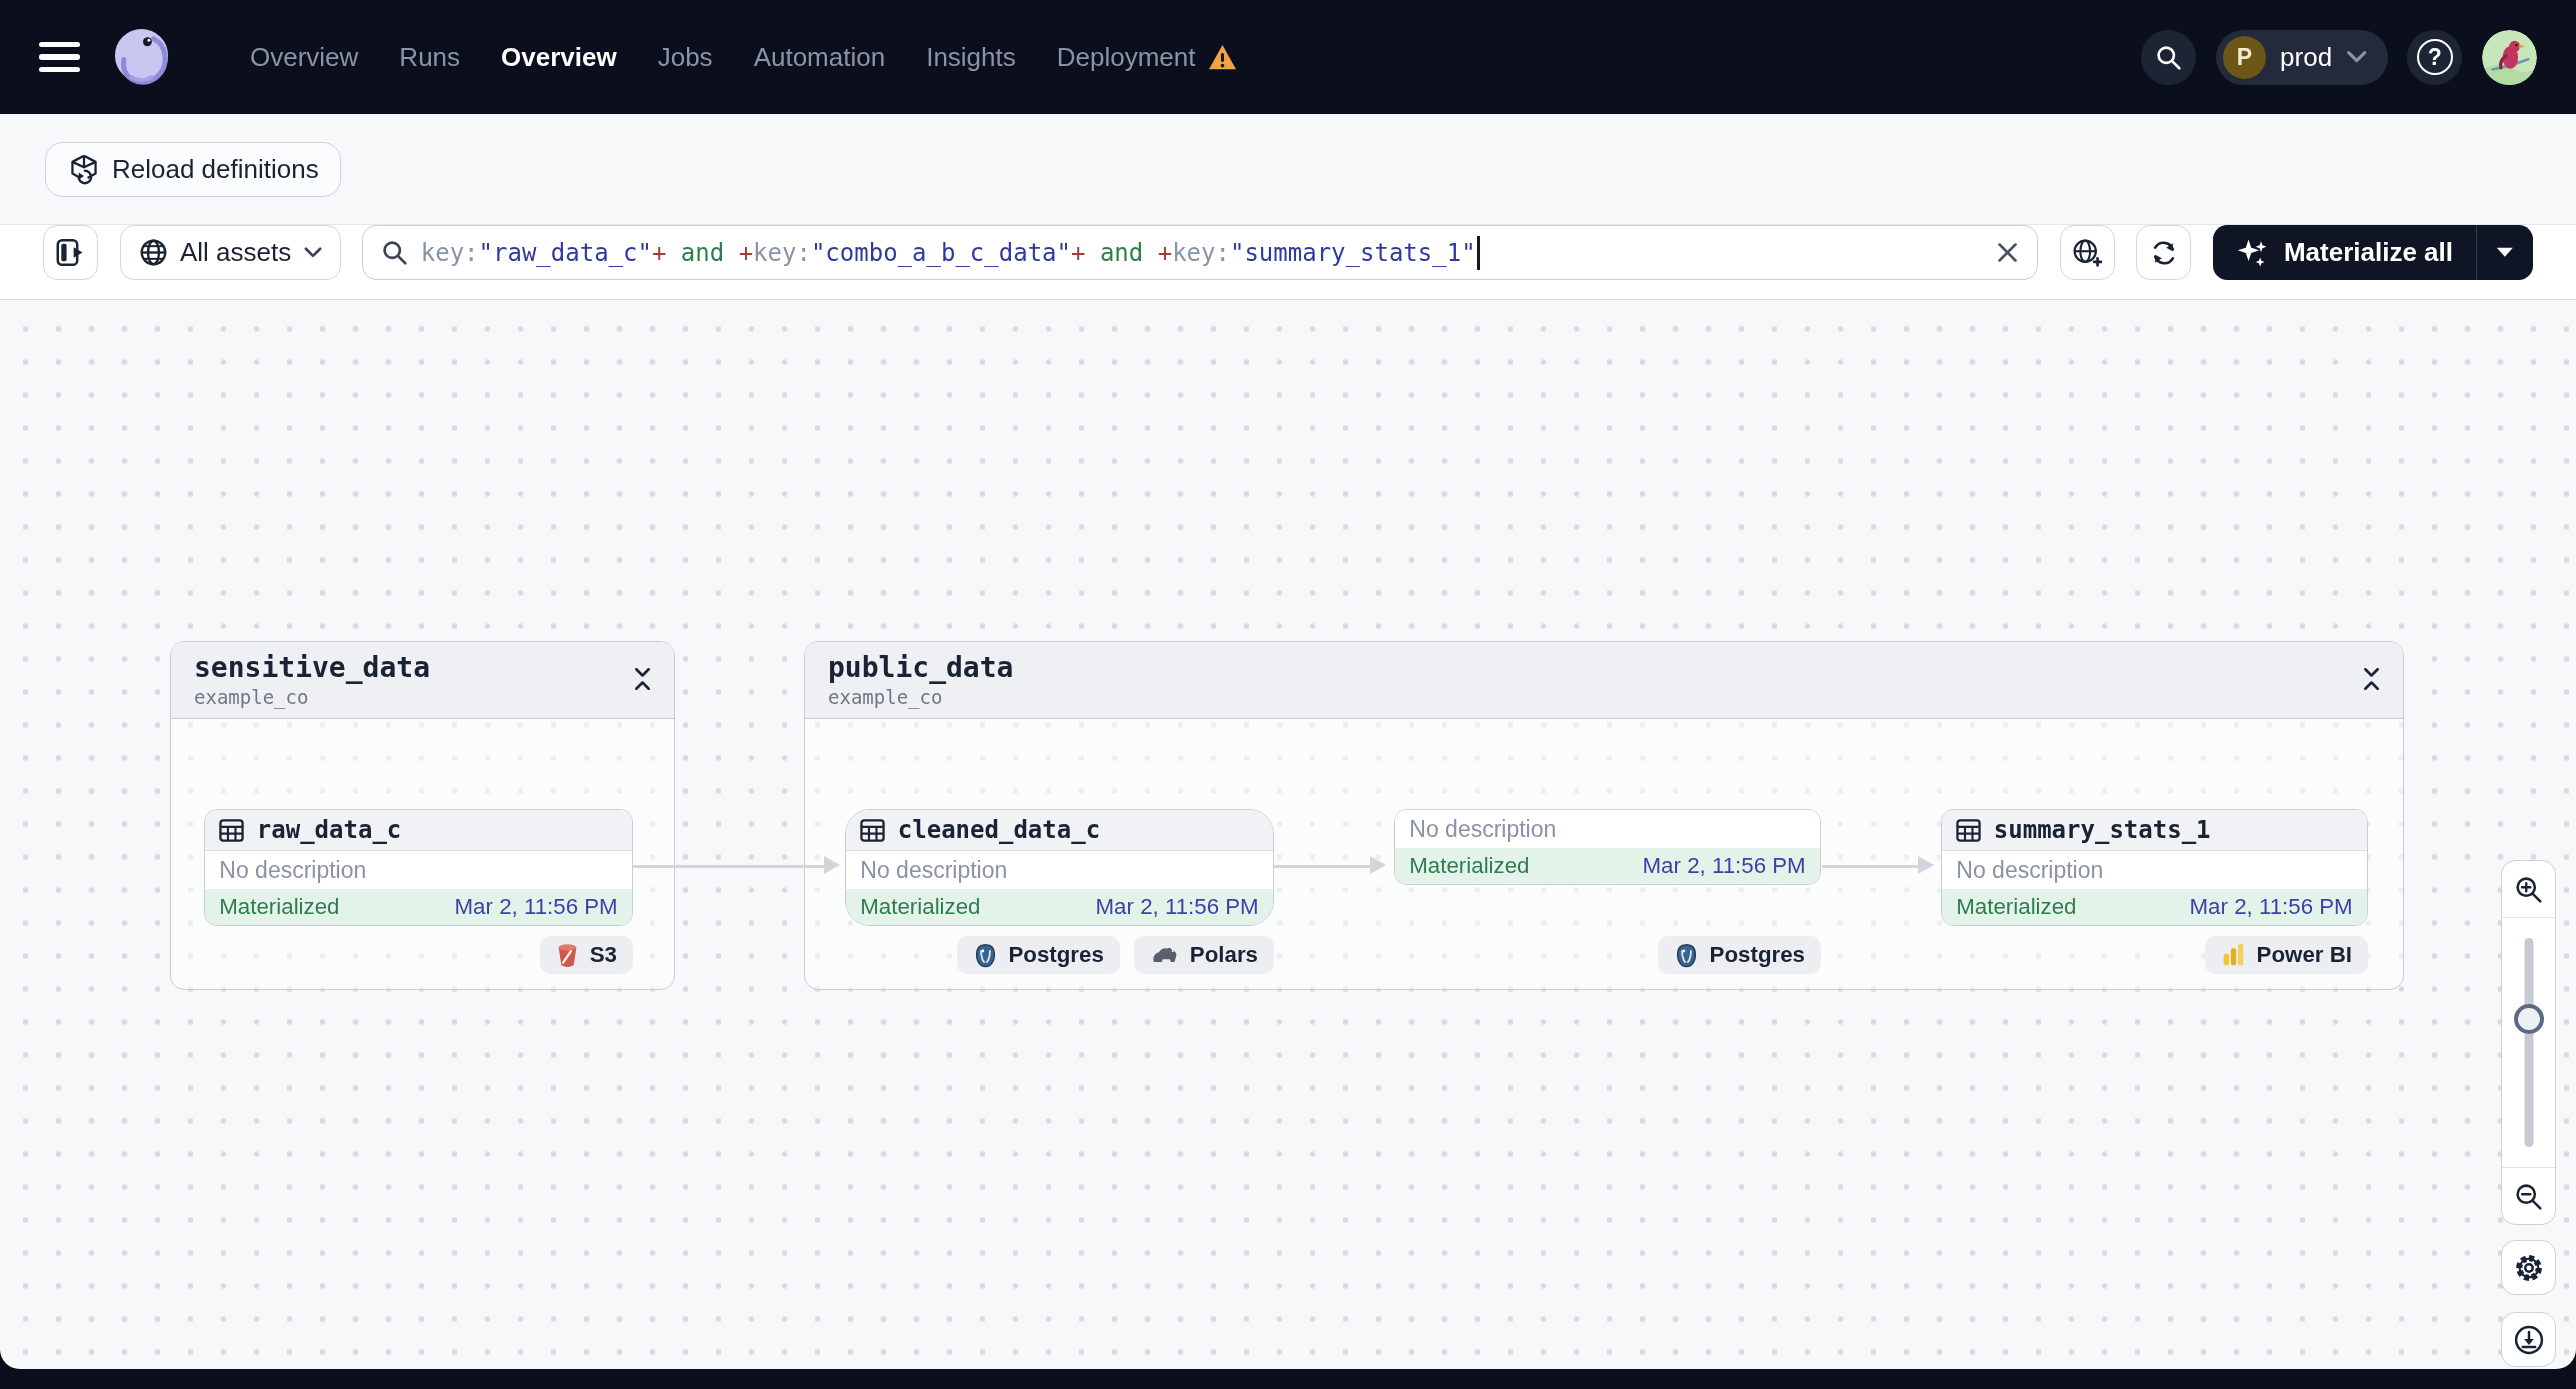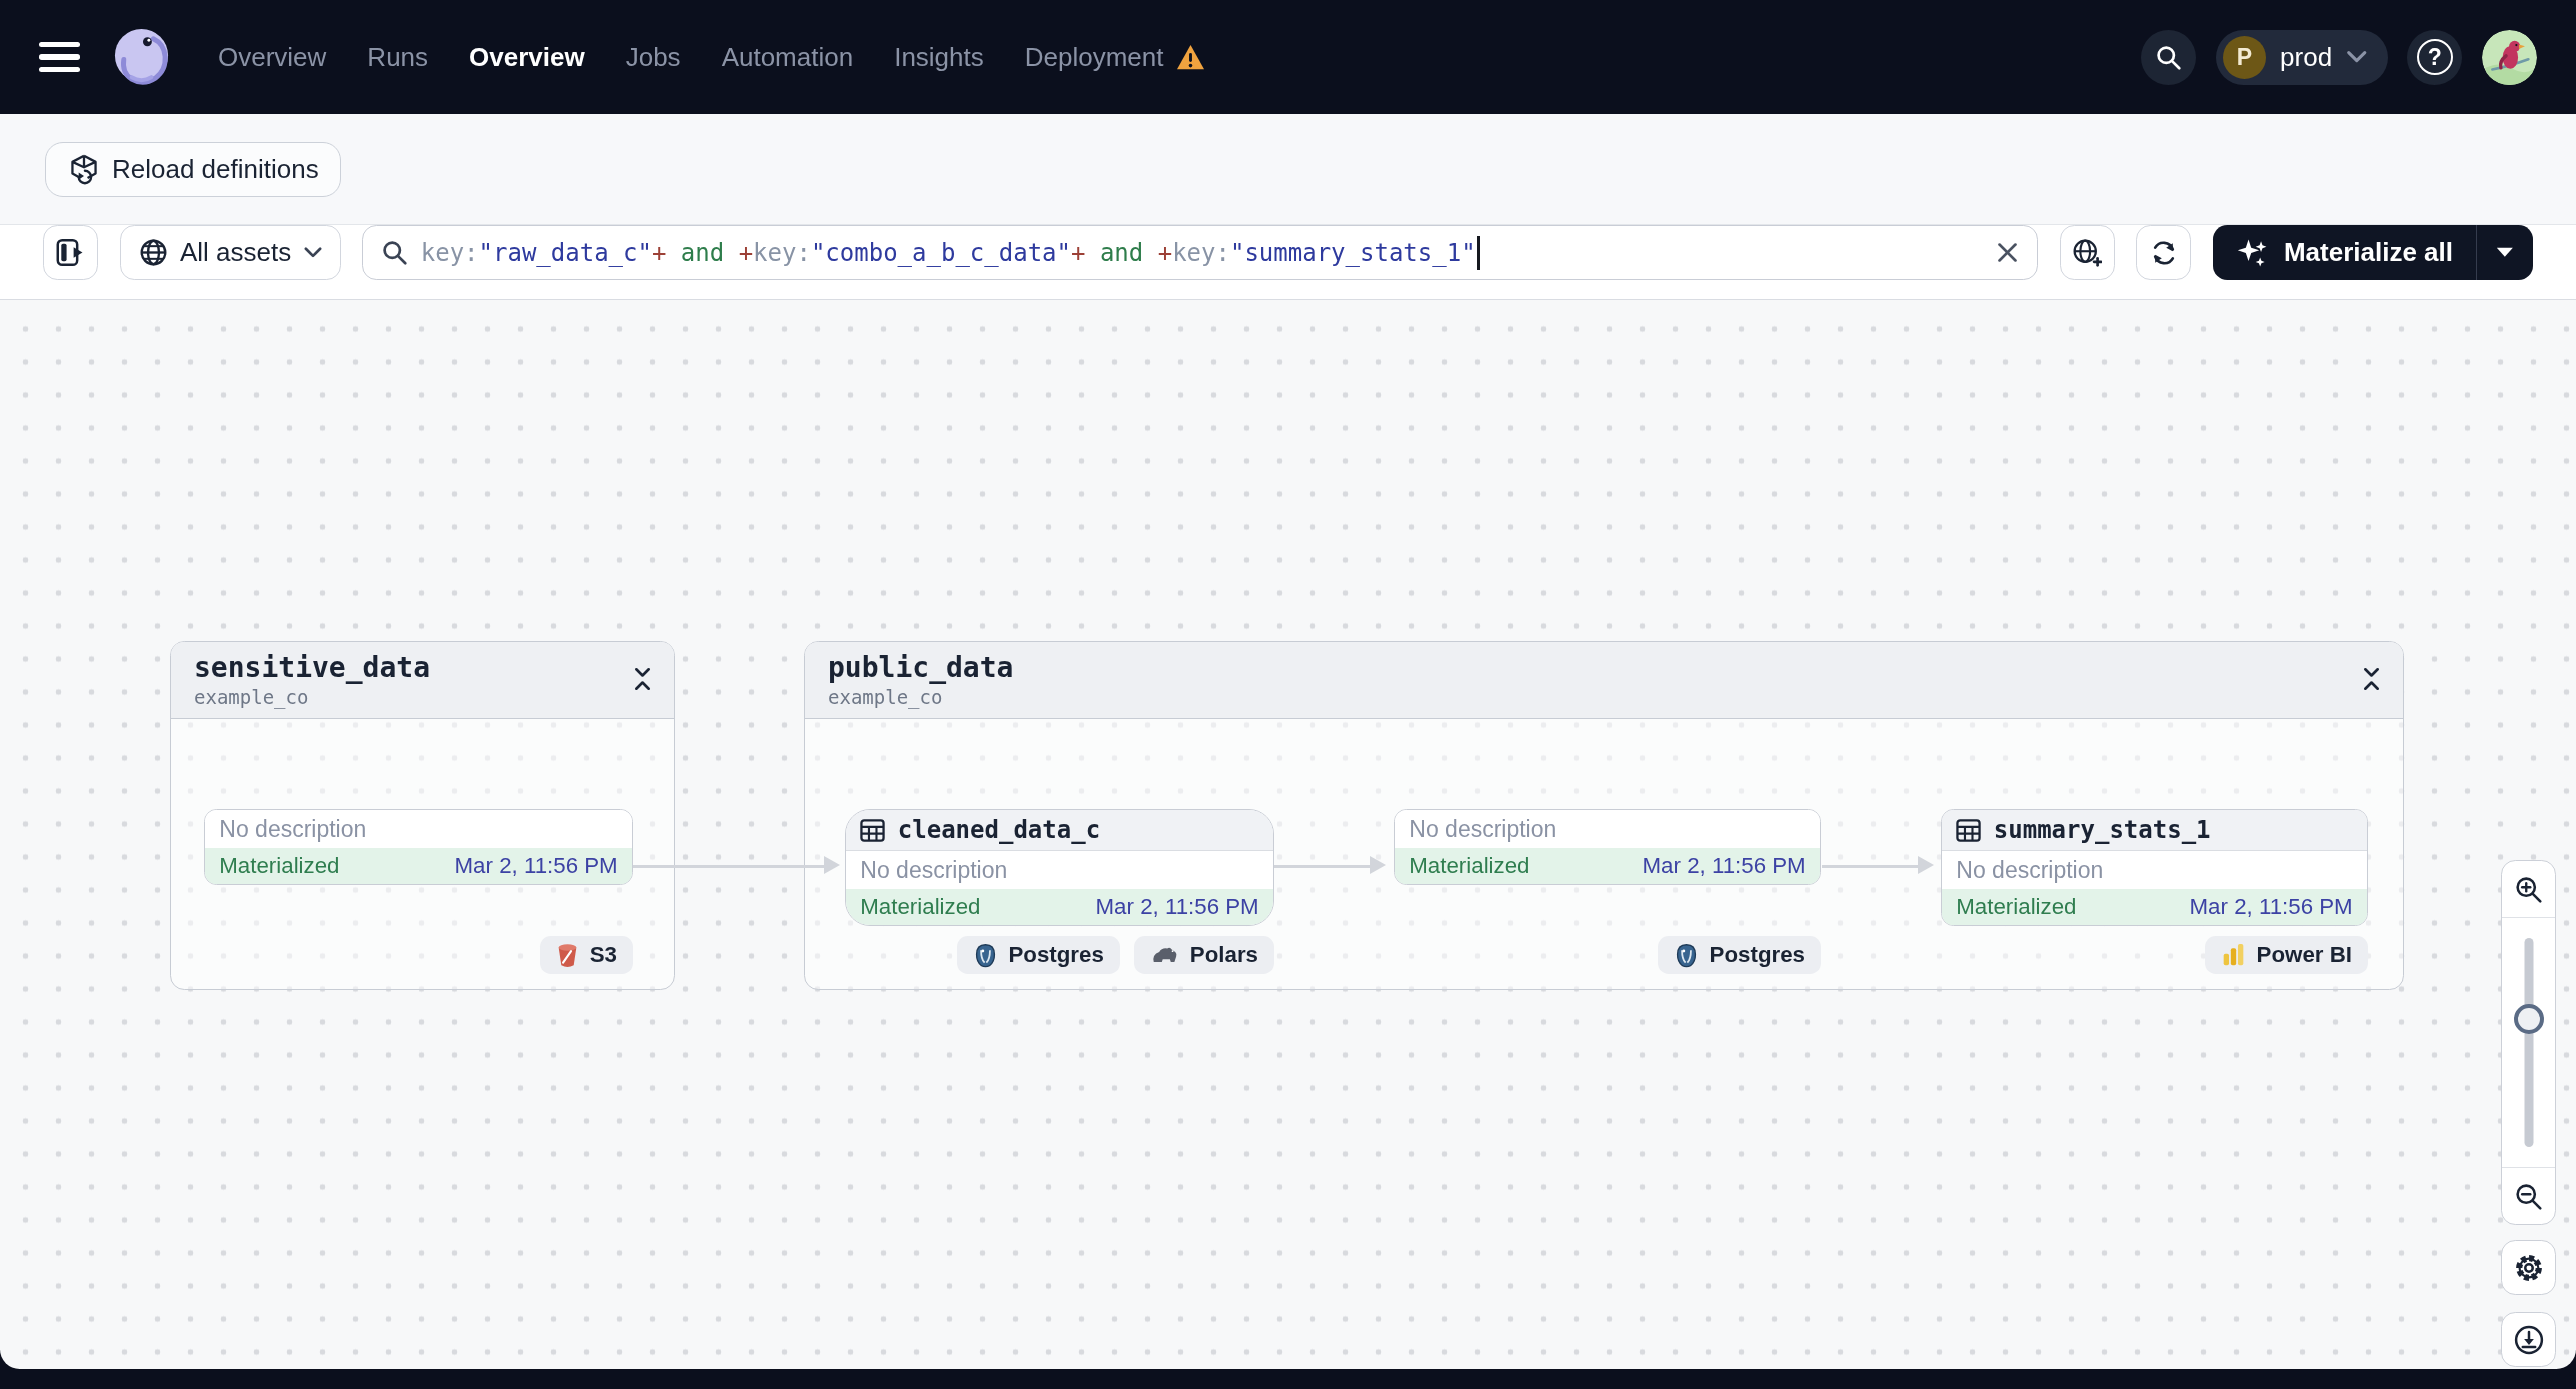--- a/index.html
+++ b/index.html
@@ -4,21 +4,21 @@
 <style>
   * { margin:0; padding:0; box-sizing:border-box; }
   html,body { width:2576px; height:1389px; overflow:hidden; background:#0b0f1d;
     font-family:"Liberation Sans", sans-serif; }
 
   
   .navbar { height:114px; background:#0b0f1d; display:flex; align-items:center; padding:0 39px; }
   .hamburger { width:41px; height:30px; display:flex; flex-direction:column; justify-content:space-between; cursor:pointer; margin-right:30px; }
   .hamburger span { display:block; height:5.4px; border-radius:2.7px; background:#ffffff; }
   .logo { width:63px; height:63px; margin-right:45px; }
-  .nav-items { display:flex; align-items:center; gap:41px; }
+  .nav-items { display:flex; align-items:center; gap:41px;margin-left:32px; }
   .nav-link { font-size:26px; color:#8b93a6; cursor:pointer; display:flex; align-items:center; gap:12.5px; }
   .nav-link.active { color:#ffffff; font-weight:bold; }
   .nav-spacer { flex:1; }
   .nav-right { display:flex; align-items:center; gap:19.7px; }
   .nav-circle-btn { width:55px; height:55px; border-radius:50%; background:#1d2534; display:flex; align-items:center; justify-content:center; cursor:pointer; }
   .env-pill { height:55px; border-radius:28px; background:#222a3b; display:flex; align-items:center; gap:14.3px; padding:0 19.7px 0 7.2px; cursor:pointer; }
   .env-avatar { width:43px; height:43px; border-radius:50%; background:#6d5716; color:#f3ead2; font-size:23px; font-weight:bold; display:flex; align-items:center; justify-content:center; }
   .env-name { color:#ffffff; font-size:26px; }
   .help-ring { width:36px; height:36px; border:2.7px solid #fff; border-radius:50%; color:#fff; font-size:23px; font-weight:bold; display:flex; align-items:center; justify-content:center; }
   .user-avatar { width:55px; height:55px; border-radius:50%; overflow:hidden; cursor:pointer; }
@@ -284,20 +284,32 @@
           </svg>
       </span>
     </div>
   </div>
 
   <div class="edge" style="left:633px; top:565px; width:193px;"></div>
   <div class="edge" style="left:1274px; top:565px; width:98px;"></div>
   <div class="edge" style="left:1822px; top:565px; width:98px;"></div>
 
   <div class="asset-node" style="left:204px; top:509px; width:429px;">
+    <div class="node-header">
+      <span>
+        <svg width="25" height="23" viewBox="0 0 28 26">
+            <rect x="1.5" y="1.5" width="25" height="23" rx="3" fill="none" stroke="#1a2333" stroke-width="2.6"></rect>
+            <line x1="1.5" y1="9" x2="26.5" y2="9" stroke="#1a2333" stroke-width="2.6"></line>
+            <line x1="10" y1="9" x2="10" y2="24.5" stroke="#1a2333" stroke-width="2.4"></line>
+            <line x1="18.5" y1="9" x2="18.5" y2="24.5" stroke="#1a2333" stroke-width="2.4"></line>
+            <line x1="1.5" y1="16.5" x2="26.5" y2="16.5" stroke="#1a2333" stroke-width="2.4"></line>
+          </svg>
+      </span>
+      <span class="node-name">raw_data_c</span>
+    </div>
     <div class="node-desc">No description</div>
     <div class="node-status">
       <span class="status-label">Materialized</span>
       <span class="status-time">Mar 2, 11:56 PM</span>
     </div>
   </div>
 
   <div class="asset-node" style="left:845px; top:509px; width:429px;border-radius:25px;">
     <div class="node-header">
       <span>

